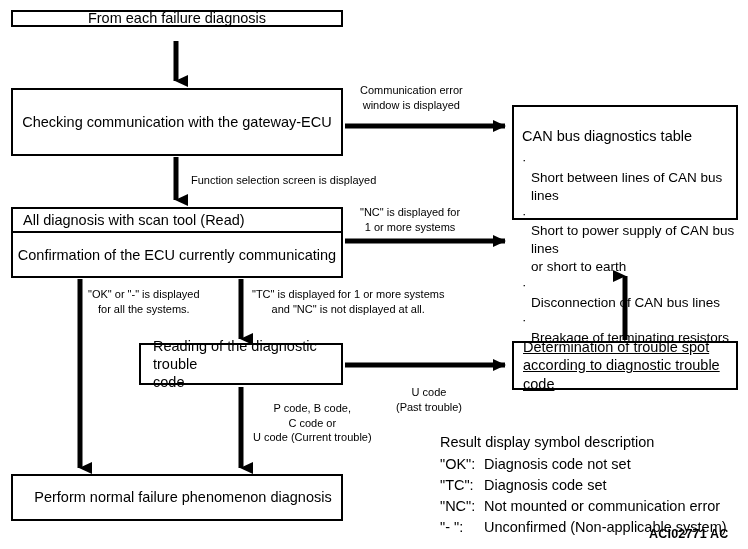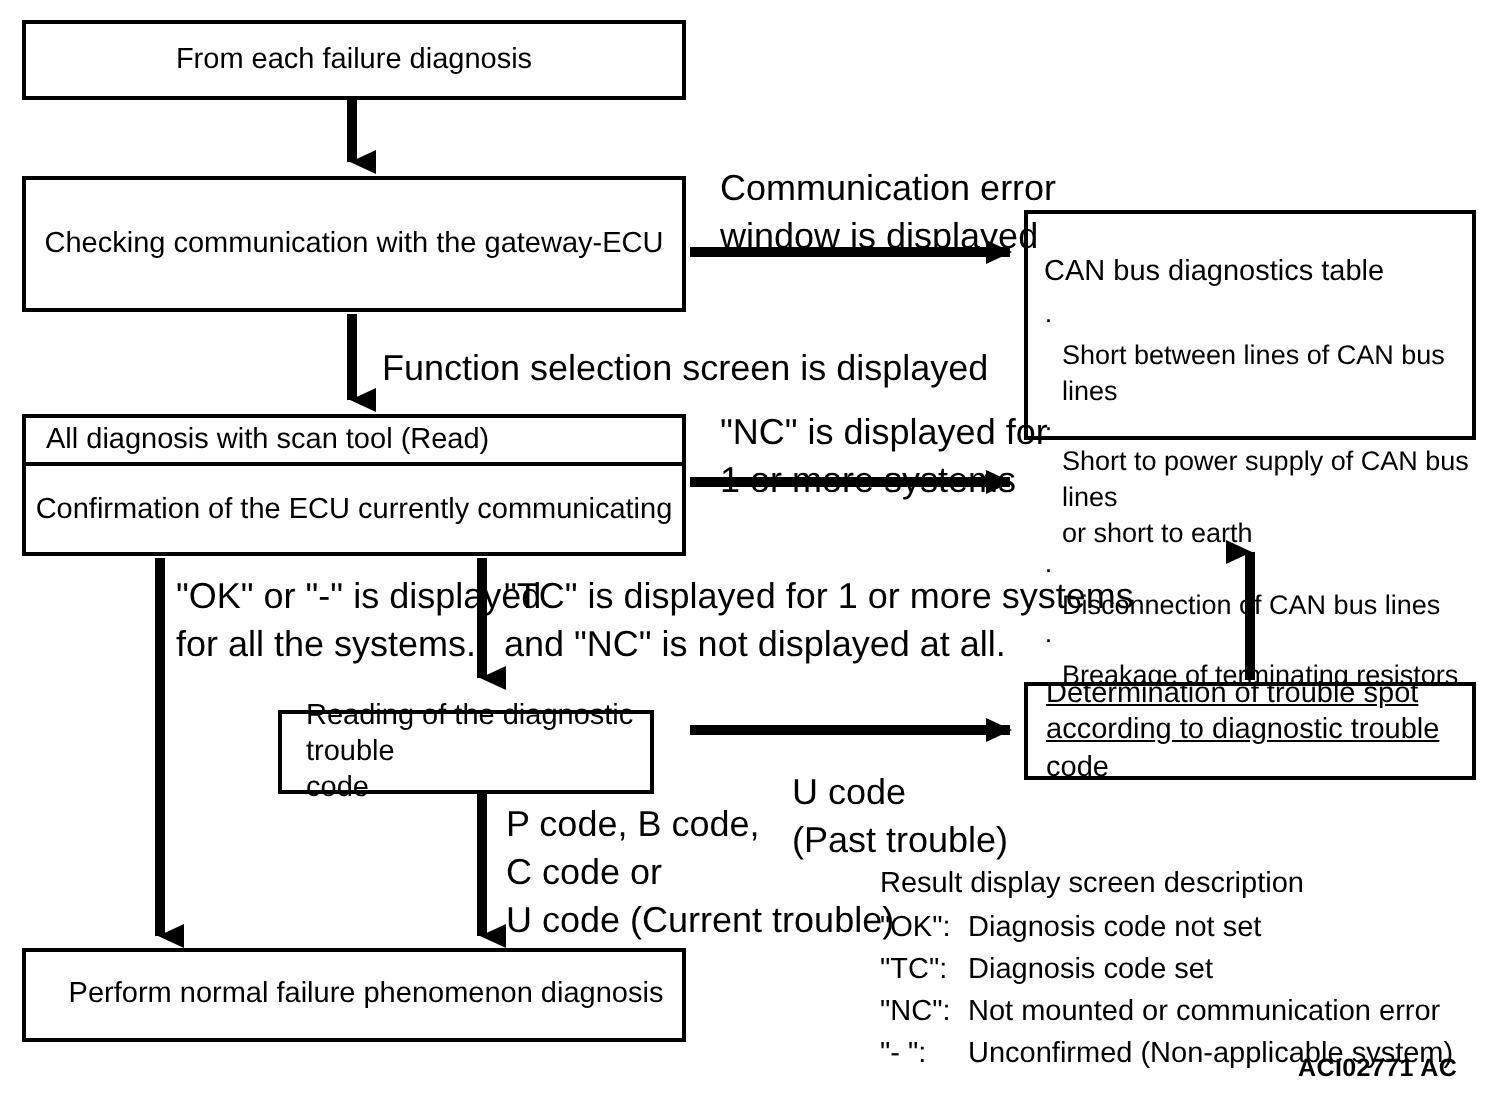--- a/index.html
+++ b/index.html
@@ -51,24 +51,25 @@
   }
   .center {
     justify-content: center;
     text-align: center;
   }
   .pad-l {
     padding-left: 10px;
   }
   .edge-label {
     position: absolute;
-    font-size: 18px;
+    font-size: 11px;
     color: #000000;
     line-height: 1.32;
     white-space: pre-line;
+    text-align: center;
   }
   .legend {
     position: absolute;
     font-size: 14.5px;
     color: #000000;
     line-height: 1.45;
   }
   .legend-title {
     margin-bottom: 1px;
   }
@@ -137,21 +138,21 @@
 
     <path d="M241,279 L241,339" stroke="#000000" stroke-width="5" fill="none" marker-end="url(#ah-down)"></path>
 
     <path d="M345,365 L505,365" stroke="#000000" stroke-width="5" fill="none" marker-end="url(#ah-right)"></path>
 
     <path d="M241,387 L241,468" stroke="#000000" stroke-width="5" fill="none" marker-end="url(#ah-down)"></path>
 
     <path d="M625,340 L625,276" stroke="#000000" stroke-width="5" fill="none" marker-end="url(#ah-up)"></path>
   </svg>
 
-  <div class="node" style="left:11px; top:10px; width:332px; height:40px;">
+  <div class="node" style="left:11px; top:10px; width:332px; height:17px;">
     <div class="cell center txt" style="height:100%; justify-content:center;">From each failure diagnosis</div>
   </div>
 
   <div class="node" style="left:11px; top:88px; width:332px; height:68px;">
     <div class="cell txt center" style="height:41px; justify-content:center;">Checking communication with the gateway-ECU</div>
   </div>
 
   <div class="node" style="left:11px; top:207px; width:332px; height:71px;">
     <div class="cell divided-top txt pad-l" style="height:25px;">All diagnosis with scan tool (Read)</div>
     <div class="cell txt center" style="height:44px; justify-content:center;">Confirmation of the ECU currently communicating</div>
@@ -172,21 +173,21 @@
       </li>
       <li>
         <span class="dot">·</span><span>Breakage of terminating resistors</span>
       </li>
       <li>
         <span class="dot">·</span><span>Power supply earth fault of ECU</span>
       </li>
     </ul>
   </div>
 
-  <div class="node" style="left:139px; top:355px; width:188px; height:42px;">
+  <div class="node" style="left:139px; top:343px; width:204px; height:42px;">
     <div class="cell txt" style="height:100%; padding-left:12px;">Reading of the diagnostic trouble
 code</div>
   </div>
 
   <div class="node" style="left:512px; top:341px; width:226px; height:49px;text-decoration:underline;">
     <div class="cell txt" style="height:100%; padding-left:9px;">Determination of trouble spot
 according to diagnostic trouble code</div>
   </div>
 
   <div class="node" style="left:11px; top:474px; width:332px; height:47px;">
@@ -208,21 +209,21 @@
 and "NC" is not displayed at all.</div>
 
   <div class="edge-label" style="left:396px; top:374px;margin-top:11px;">U code
 (Past trouble)</div>
 
   <div class="edge-label" style="left:253px; top:401px;">P code, B code,
 C code or
 U code (Current trouble)</div>
 
   <div class="legend" style="left:440px; top:432px; width:300px;">
-    <div class="legend-title">Result display screen description</div>
+    <div class="legend-title">Result display symbol description</div>
     <div class="legend-row">
       <span class="legend-sym">"OK":</span>
       <span class="legend-desc">Diagnosis code not set</span>
     </div>
     <div class="legend-row">
       <span class="legend-sym">"TC":</span>
       <span class="legend-desc">Diagnosis code set</span>
     </div>
     <div class="legend-row">
       <span class="legend-sym">"NC":</span>

